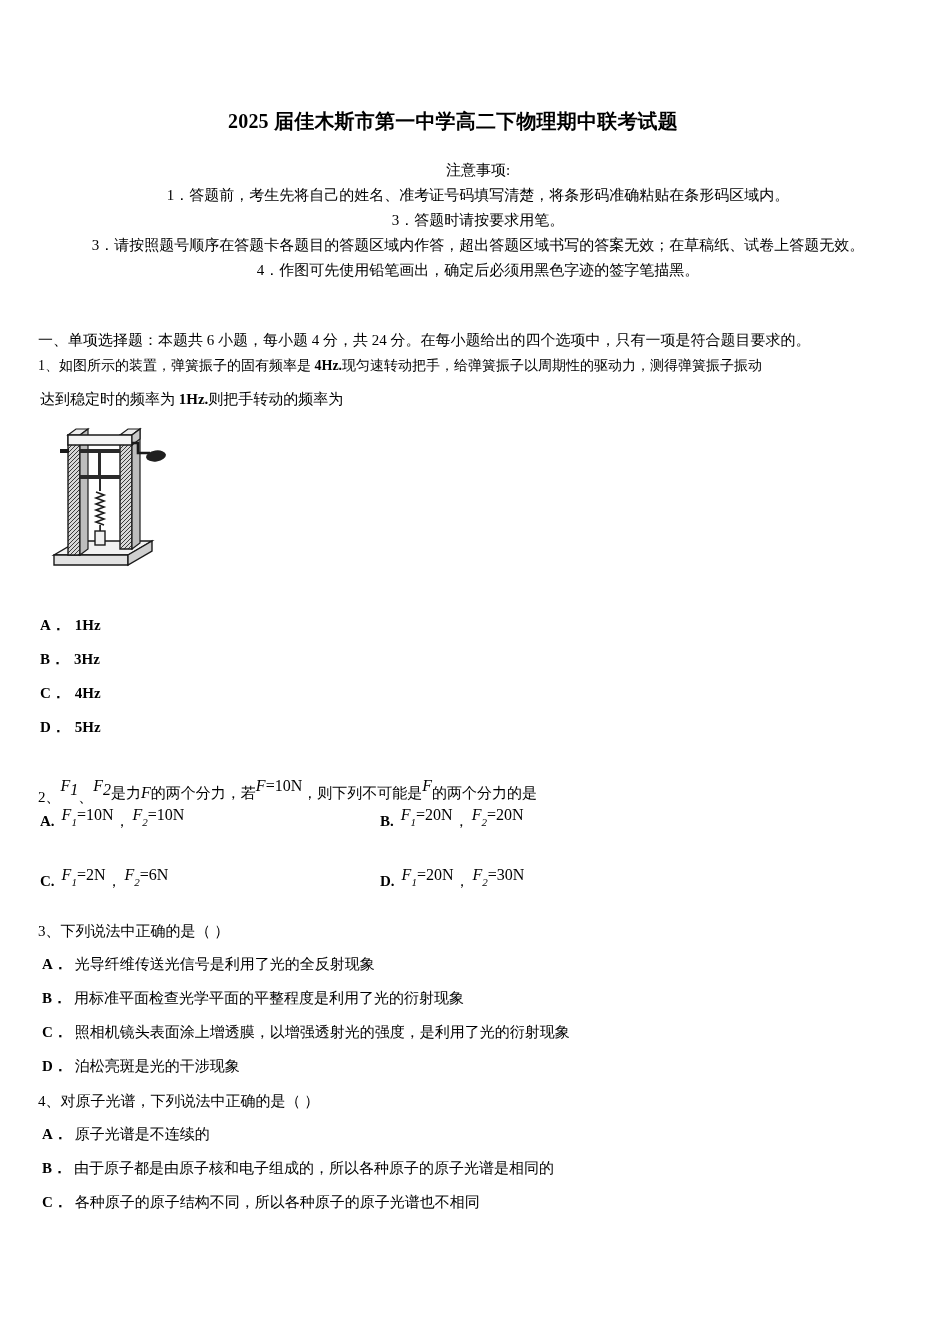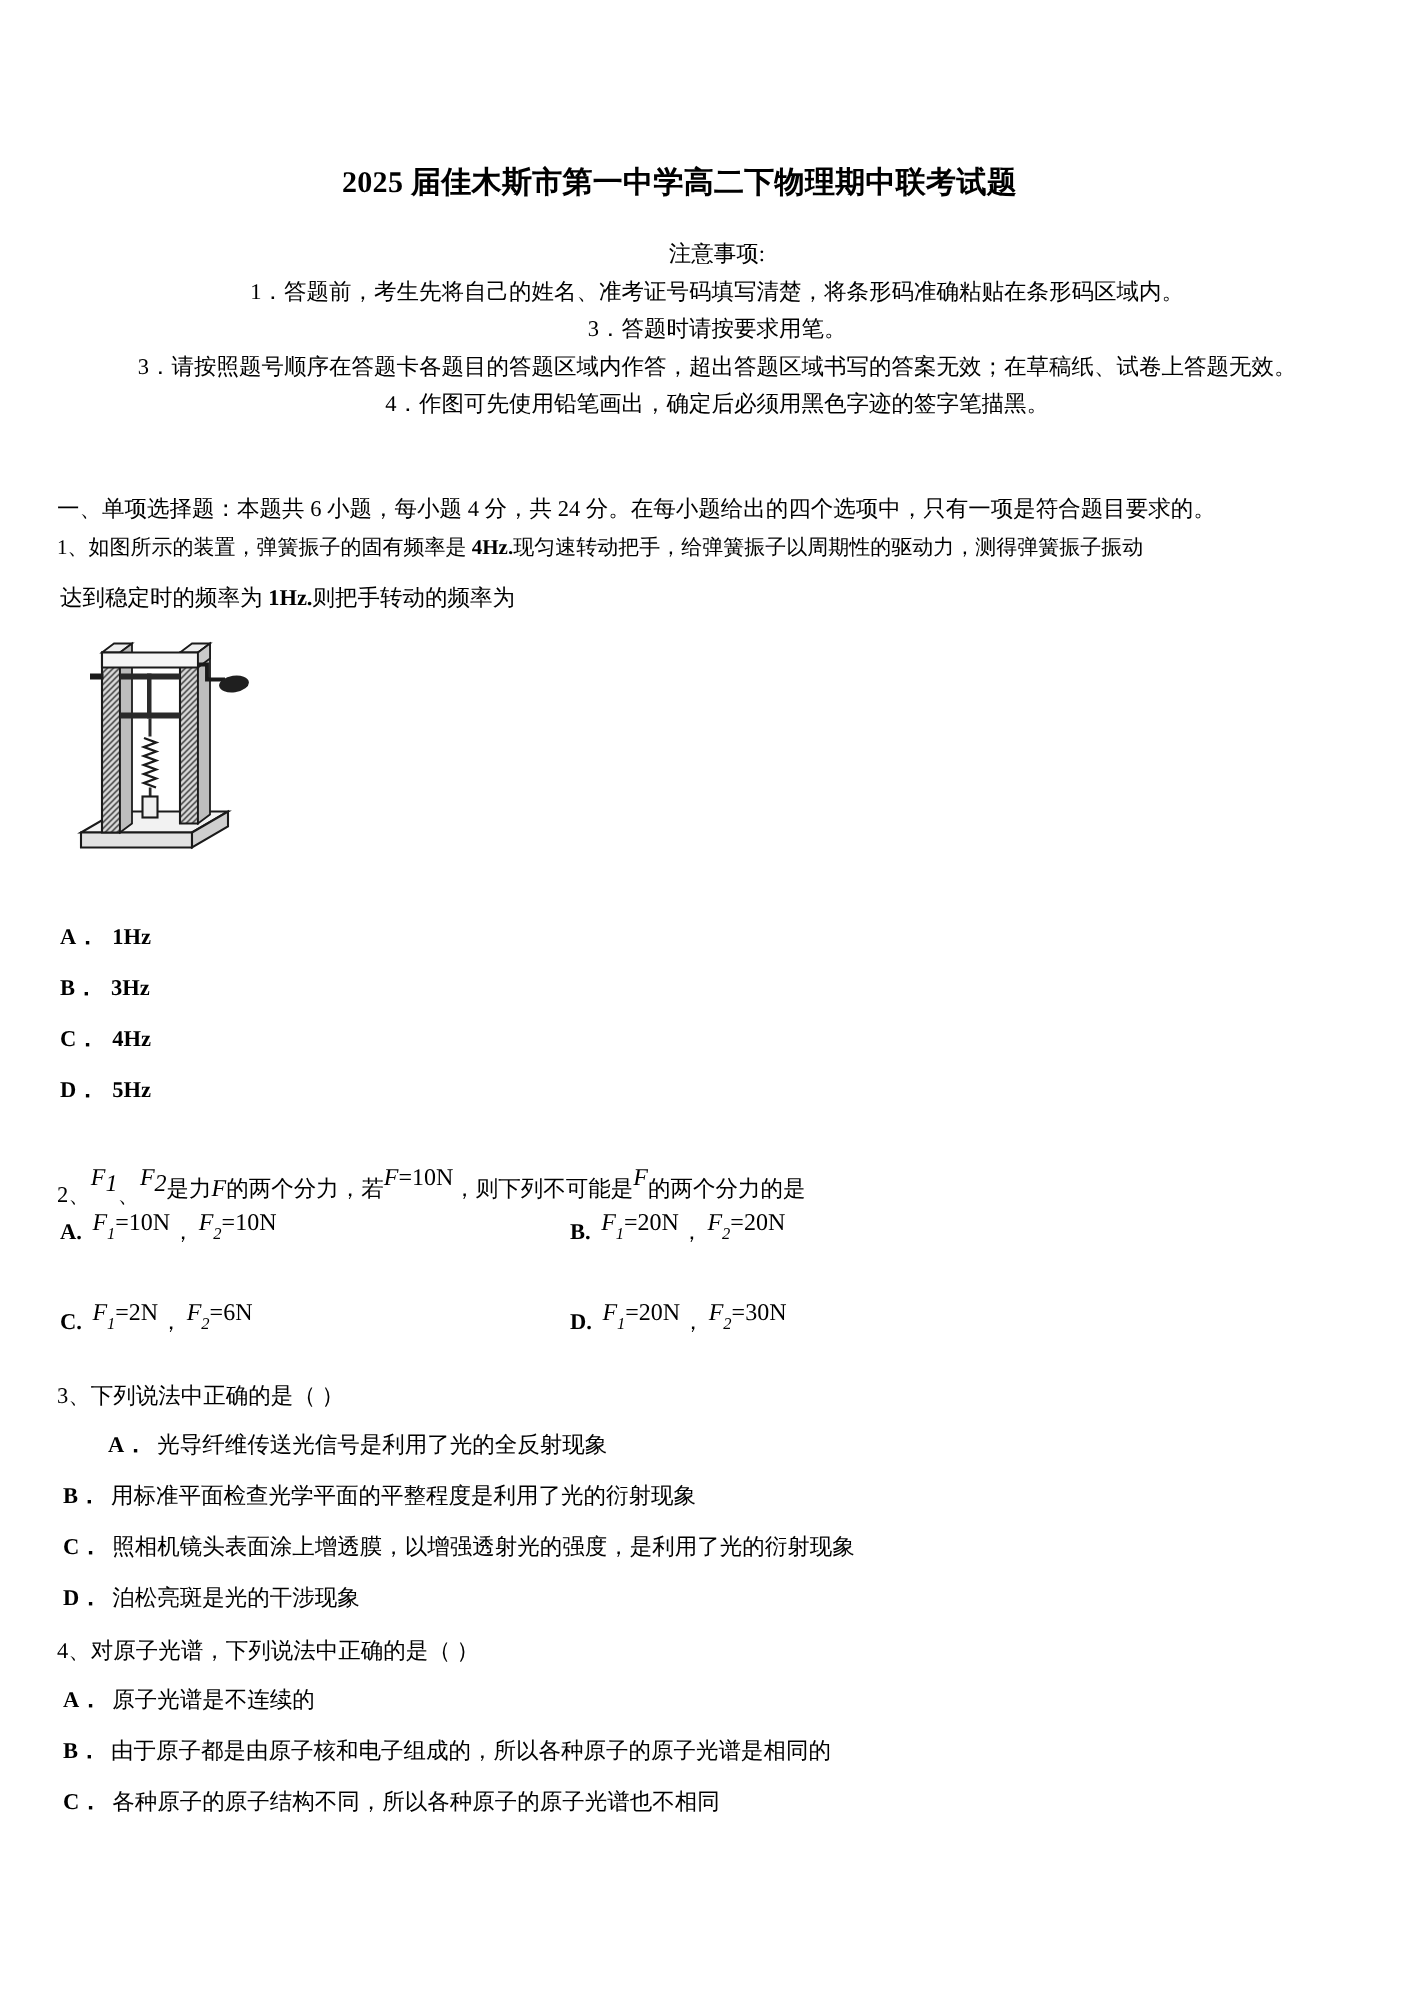--- a/index.html
+++ b/index.html
@@ -271,21 +271,21 @@
   <div class="q2-opt" style="left:40px; top:866px;">
     <span class="letter">C.</span><span class="mi">F</span><span class="sub">1</span><span class="mathunit">=2N</span><span class="comma">，</span><span class="mi">F</span><span class="sub">2</span><span class="mathunit">=6N</span>
   </div>
 
   <div class="q2-opt" style="left:380px; top:866px;">
     <span class="letter">D.</span><span class="mi">F</span><span class="sub">1</span><span class="mathunit">=20N</span><span class="comma">，</span><span class="mi">F</span><span class="sub">2</span><span class="mathunit">=30N</span>
   </div>
 
   <div class="q-stem" style="top:919px;">3、下列说法中正确的是（  ）</div>
 
-  <div class="txt-opt" style="top:953px;margin-left:30px;">
+  <div class="txt-opt" style="top:953px;">
     <span class="letter">A．</span><span>光导纤维传送光信号是利用了光的全反射现象</span>
   </div>
   <div class="txt-opt" style="top:1021px;">
     <span class="letter">C．</span><span>照相机镜头表面涂上增透膜，以增强透射光的强度，是利用了光的衍射现象</span>
   </div>
   <div class="txt-opt" style="top:987px;">
     <span class="letter">B．</span><span>用标准平面检查光学平面的平整程度是利用了光的衍射现象</span>
   </div>
   <div class="txt-opt" style="top:1055px;">
     <span class="letter">D．</span><span>泊松亮斑是光的干涉现象</span>

